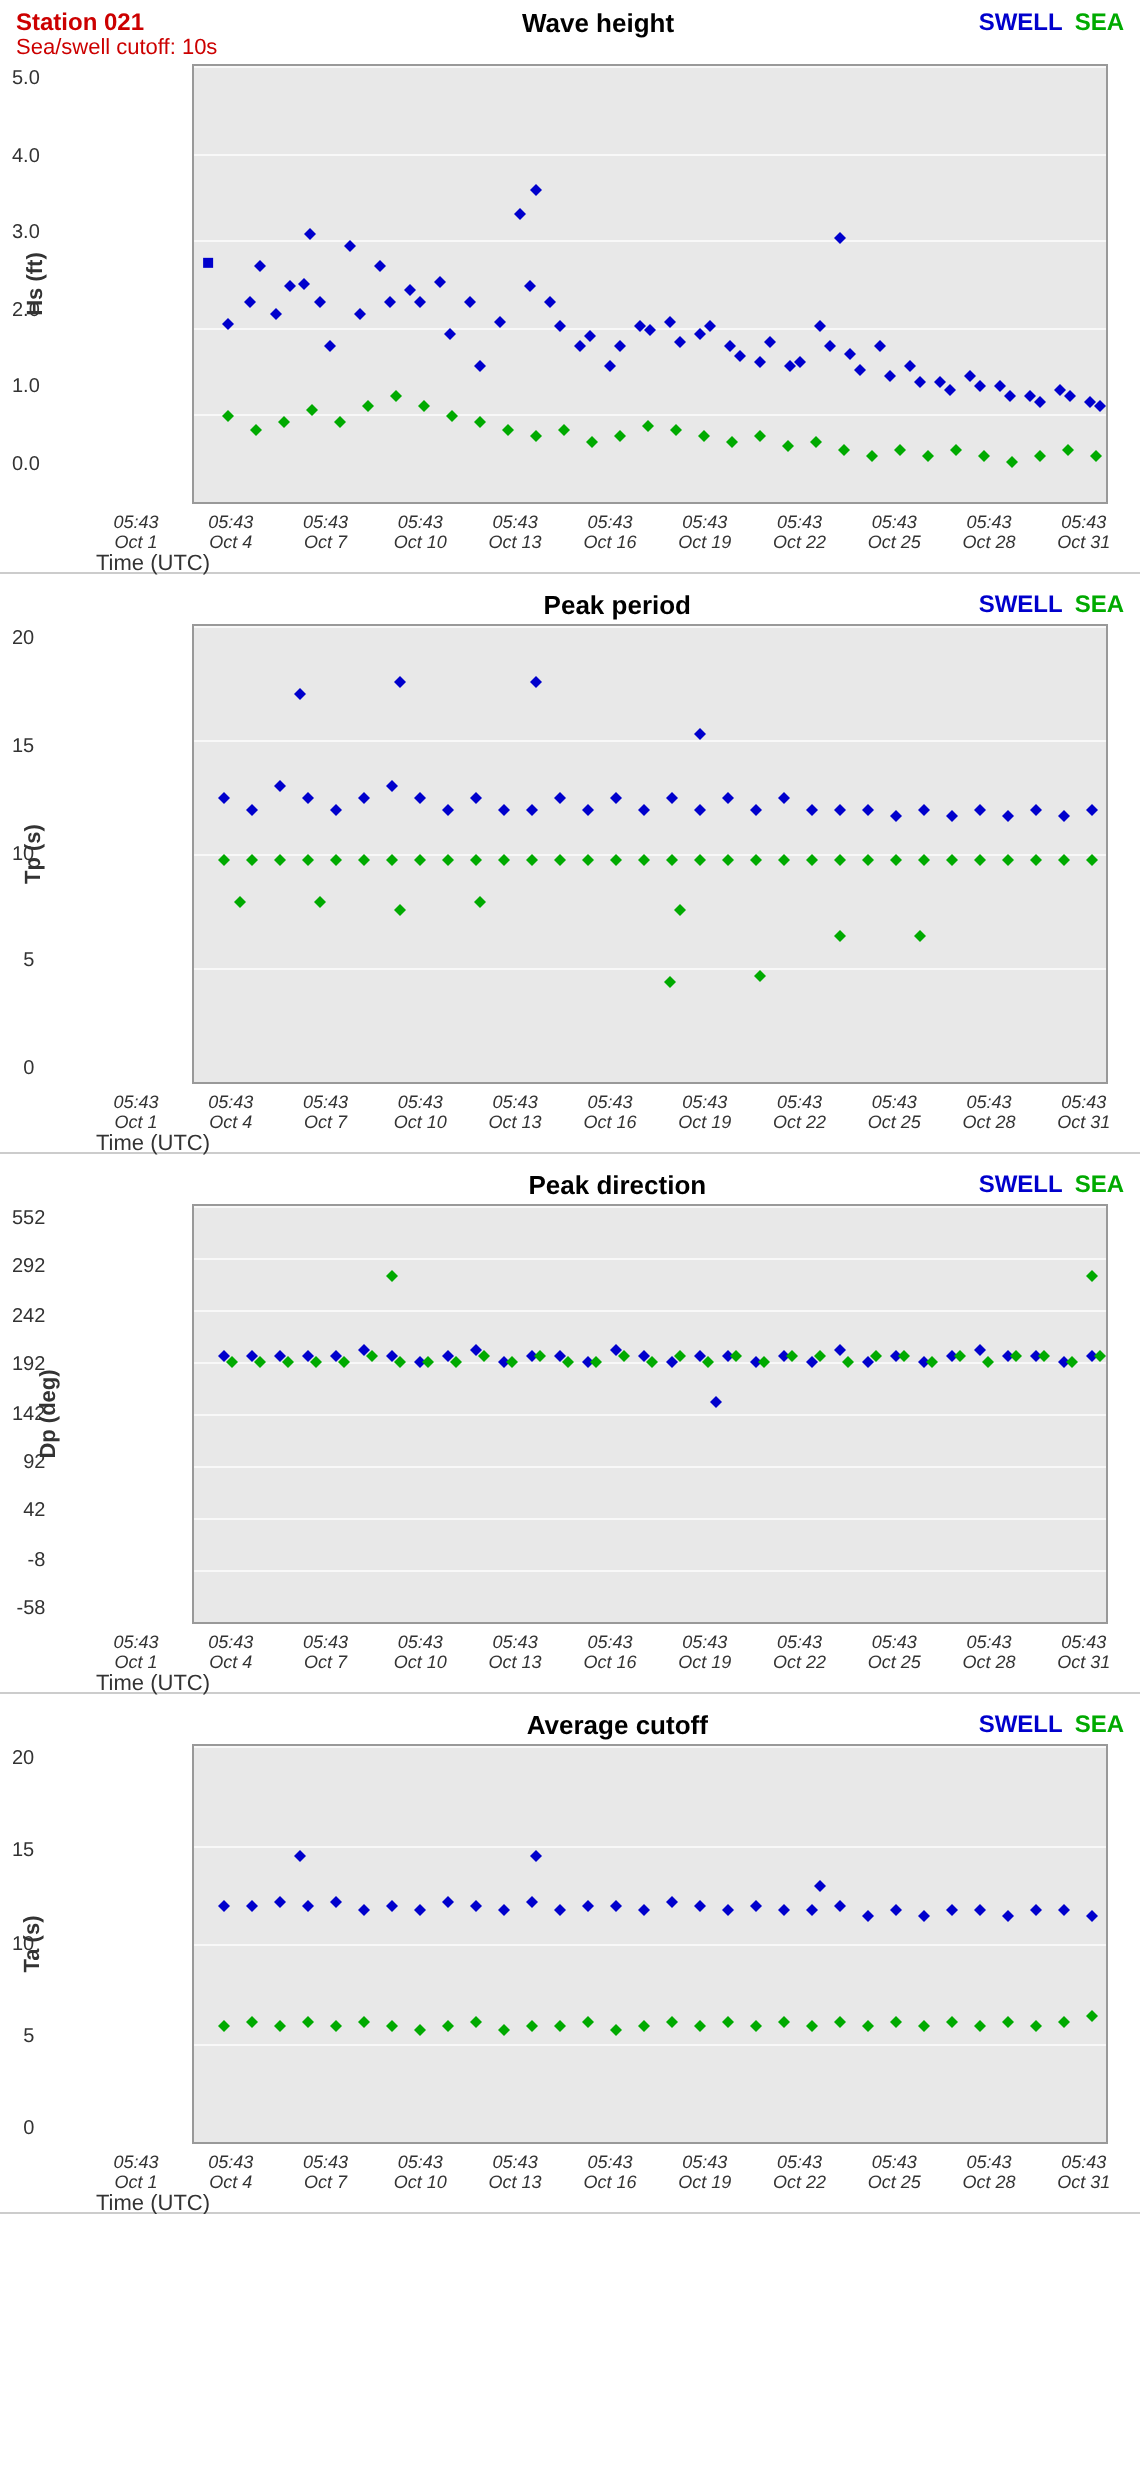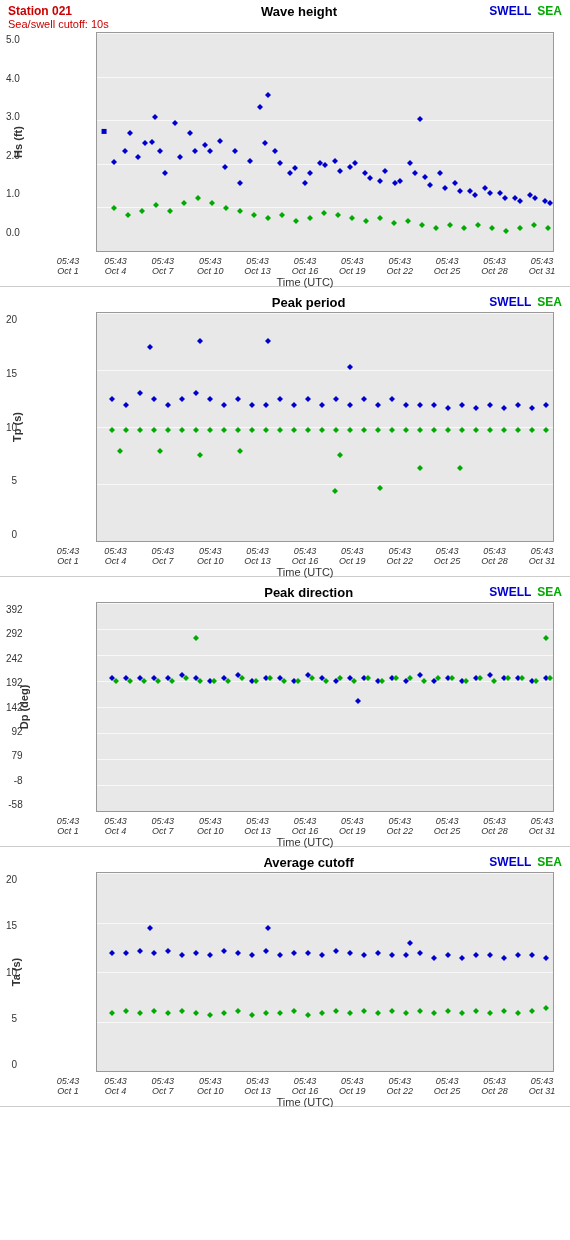--- a/index.html
+++ b/index.html
@@ -89,21 +89,21 @@
       font-size: 9px;
       color: #333;
       padding-top: 2px;
     }
     .x-label {
       text-align: center;
       width: 40px;
       font-style: italic;
     }
     .x-axis-title {
-      text-align: center;
+      text-align: left;
       font-size: 11px;
       color: #333;
       margin-bottom: 3px;
     }
     svg.plot {
       position: absolute;
       top: 0; left: 0;
       width: 100%; height: 100%;
       overflow: visible;
     }
@@ -487,27 +487,27 @@
   <div class="chart-title-area">
     <div style="width:120px;"></div>
     <div class="chart-title">Peak direction</div>
     <div class="legend">
       <span class="legend-swell">SWELL</span>
       <span class="legend-sea">SEA</span>
     </div>
   </div>
   <div style="position:relative; margin: 0 8px 0 48px;">
     <div style="position:absolute; left:-44px; top:0; bottom:0; display:flex; flex-direction:column; justify-content:space-between; align-items:flex-end; padding:2px 2px;">
-      <span class="y-label">392</span>
+      <span class="y-label">552</span>
       <span class="y-label">292</span>
       <span class="y-label">242</span>
       <span class="y-label">192</span>
       <span class="y-label">142</span>
       <span class="y-label">92</span>
-      <span class="y-label">79</span>
+      <span class="y-label">42</span>
       <span class="y-label">-8</span>
       <span class="y-label">-58</span>
     </div>
     <div style="position:absolute; left:-46px; top:50%; font-size:11px; font-weight:bold; transform:translateY(-50%) rotate(-90deg); white-space:nowrap; color:#333;">Dp (deg)</div>
     <div class="chart-area chart-area-dir" style="height:210px;">
 
       <div class="grid-line" style="top:0%;"></div>
       <div class="grid-line" style="top:12.5%;"></div>
       <div class="grid-line" style="top:25%;"></div>
       <div class="grid-line" style="top:37.5%;"></div>

